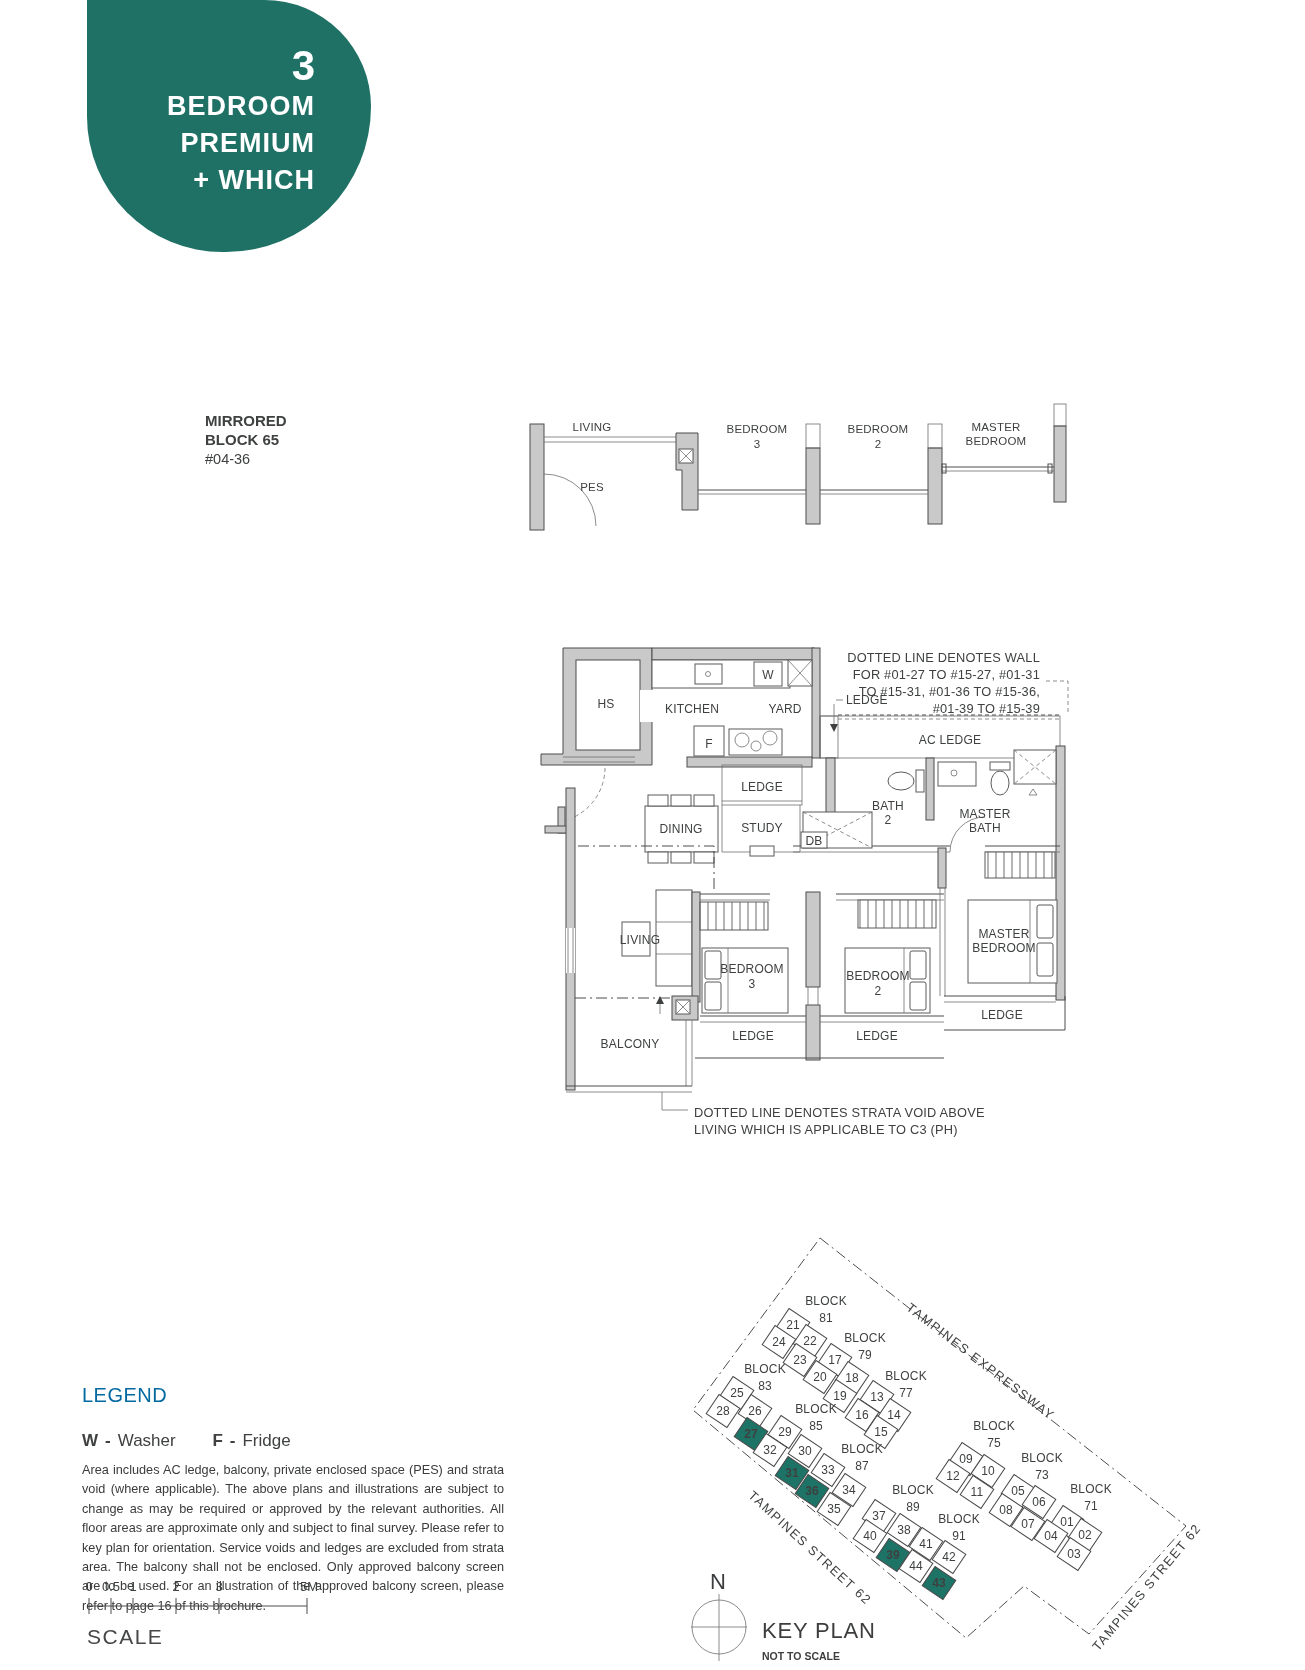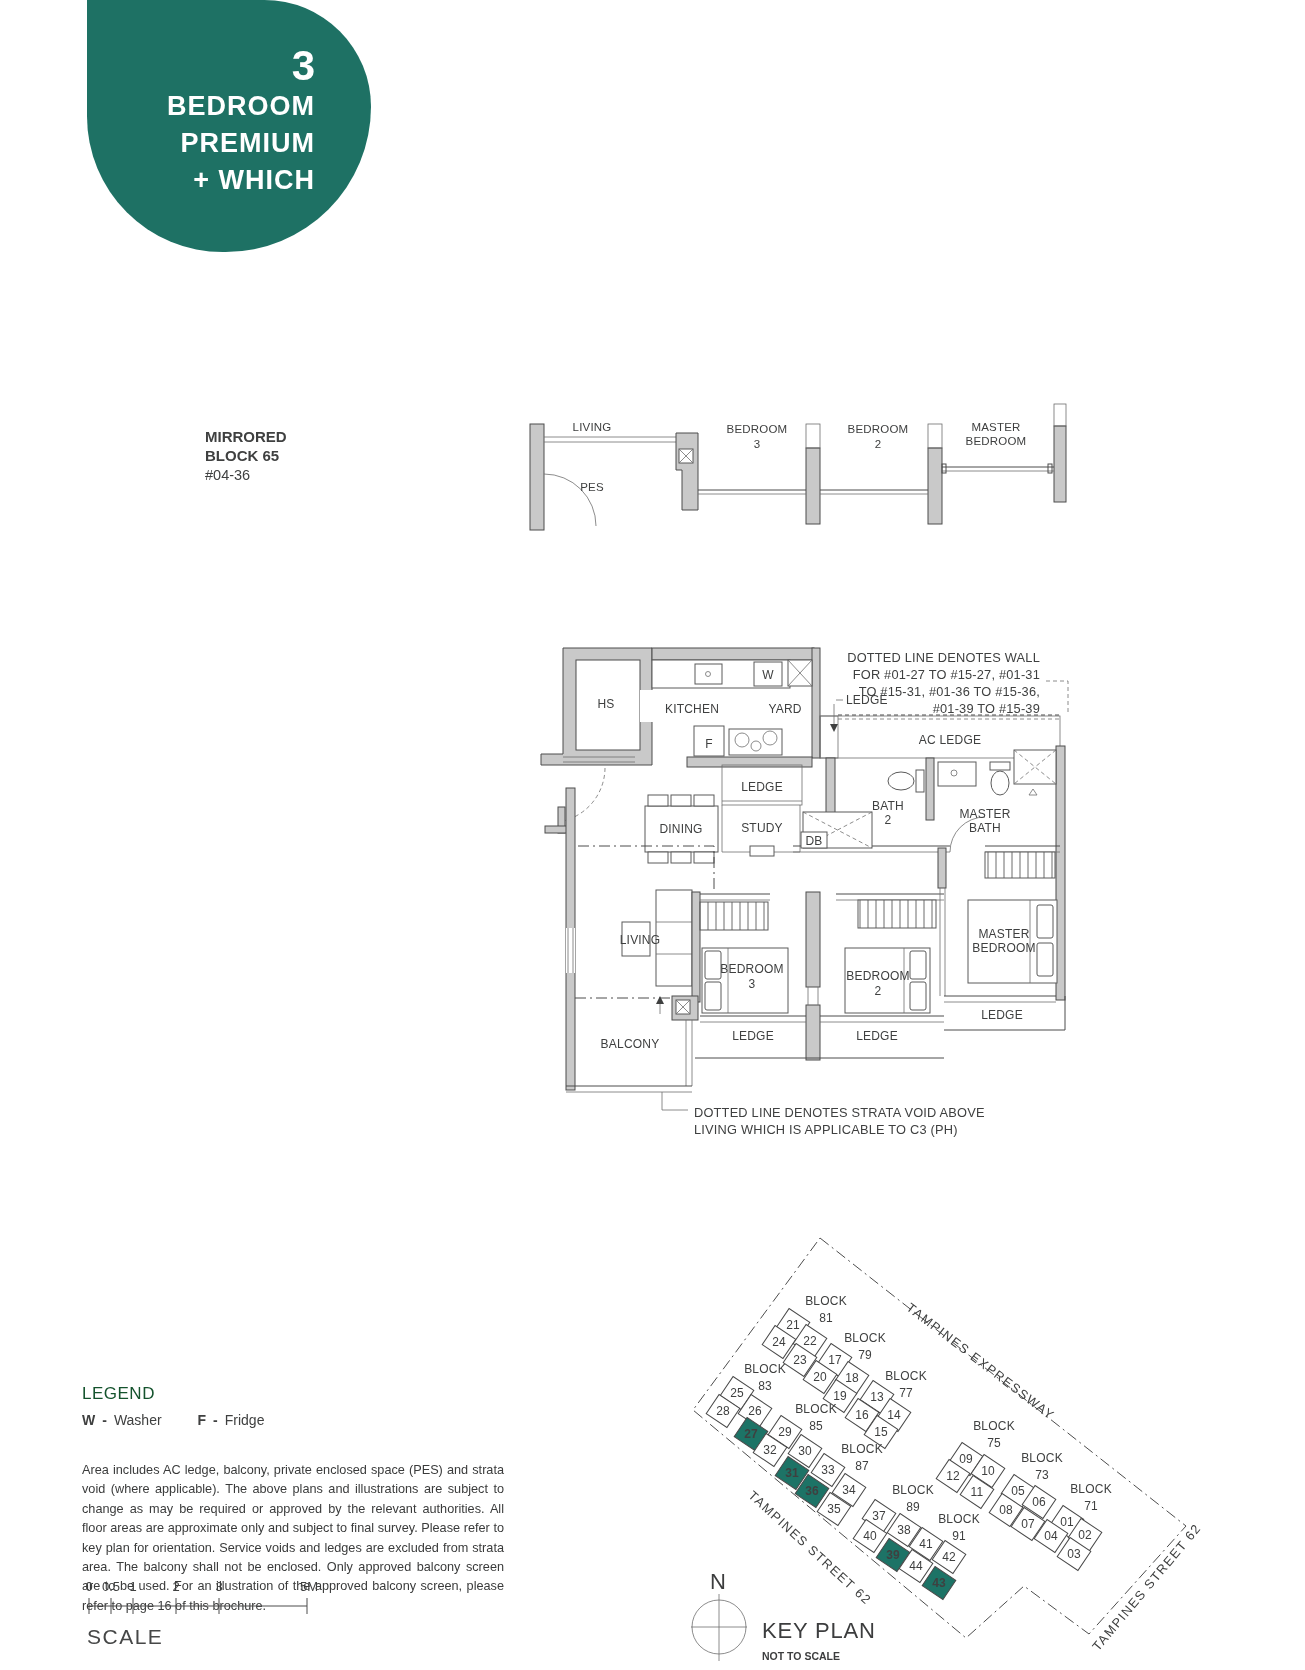--- a/index.html
+++ b/index.html
@@ -11,26 +11,26 @@
          padding:44px 56px 0 0;text-align:right;color:#fff;}
   .badge .num{display:block;font-size:42px;font-weight:700;line-height:44px;}
   .badge .bl{display:block;font-size:27px;font-weight:700;line-height:37px;letter-spacing:1px;}
   
   .title-block{position:absolute;left:82px;top:330px;}
   .title-block h1{margin:0;font-size:33px;font-weight:700;color:#1e7164;letter-spacing:.5px;
                   display:inline-block;border-bottom:3px solid #1e7164;padding-bottom:3px;padding-right:6px;}
   .area{margin-top:6px;font-size:15.5px;font-weight:700;color:#3f4040;}
   
   .col-left{position:absolute;left:82px;top:431px;font-size:14.5px;line-height:18.8px;}
-  .col-mirrored{position:absolute;left:205px;top:412px;font-size:14.5px;line-height:18.8px;margin-top:16px;}
+  .col-mirrored{position:absolute;left:205px;top:412px;font-size:14.5px;line-height:18.8px;}
   .bname{font-weight:700;font-size:15px;}
   
   .legend{position:absolute;left:82px;top:1384px;}
-  .legend h2{margin:0;font-size:17px;font-weight:400;letter-spacing:.5px;color:#14532d;}
-  .legend .items{margin-top:8px;font-size:14px;}
+  .legend h2{margin:0;font-size:20px;font-weight:400;letter-spacing:.5px;color:#0369a1;}
+  .legend .items{margin-top:24px;font-size:17px;}
   .legend .k{font-weight:700;}
   .legend .sep{padding:0 7px;font-weight:700;}
   .legend .gap{display:inline-block;width:32px;}
   
   .disclaimer{position:absolute;left:82px;top:1461px;width:422px;font-size:12.7px;
               line-height:19.4px;text-align:justify;color:#3a3b3b;}
   .drawing{position:absolute;left:0;top:0;width:1305px;height:1670px;}
   
   .wall{fill:#c9c9c9;stroke:#4d4d4d;stroke-width:1;}
   .ln{stroke:#4d4d4d;stroke-width:1;fill:none;}

